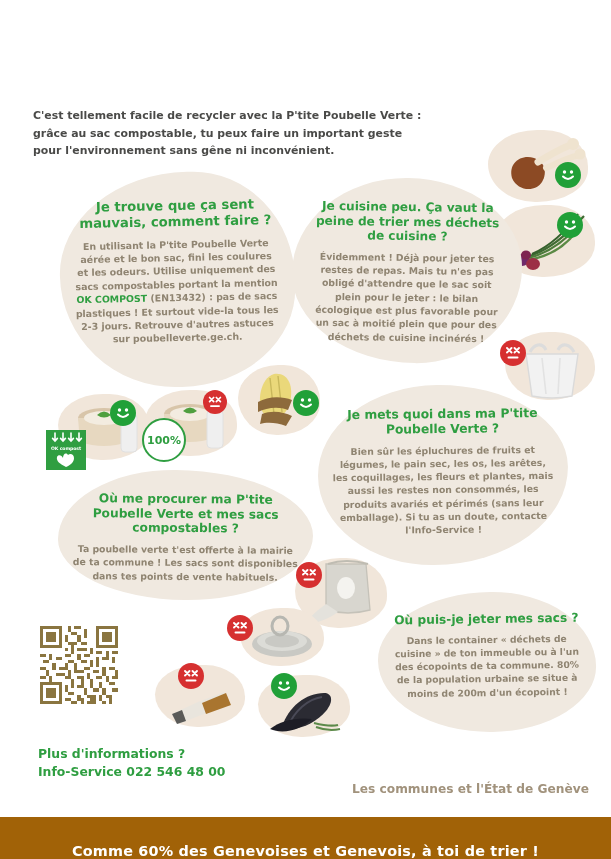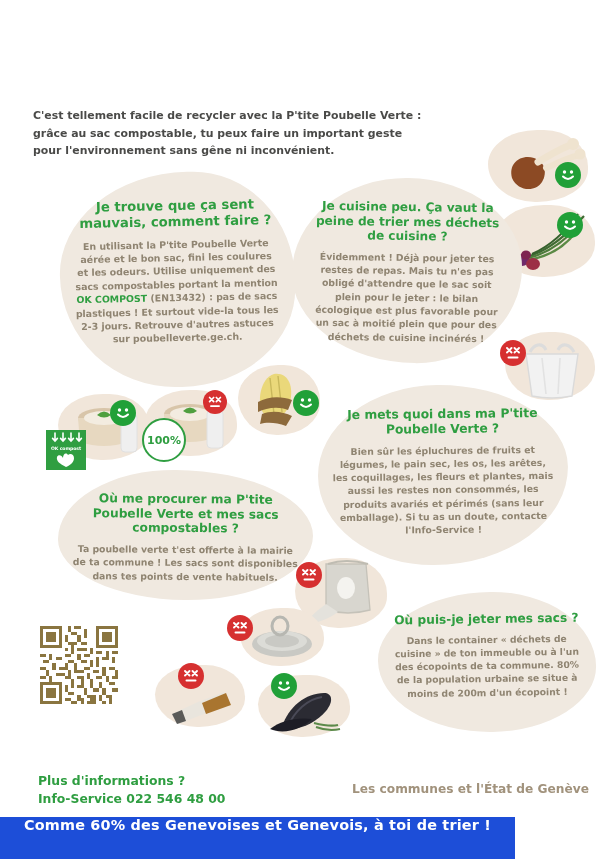--- a/index.html
+++ b/index.html
@@ -135,34 +135,34 @@
     color:#2f9e41;font-weight:bold;
     display:flex;align-items:center;justify-content:center;
   }
   .seal .pct{font-size:11px;}
 
   
   #qr{position:absolute;left:40px;top:626px;width:78px;height:78px;}
 
   
   .contact{
-    position:absolute;left:38px;top:772px;
+    position:absolute;left:38px;top:745px;
     color:#2f9e41;font-weight:bold;
     font-size:12.4px;line-height:17.5px;
   }
   .auth{
     position:absolute;left:352px;top:782px;
     color:#a1927c;font-weight:bold;font-size:12.2px;
   }
 
   
   .band{
-    position:absolute;left:0;bottom:0;width:515px;height:42px;
-    background:#1d4ed8;
-    display:flex;align-items:flex-start;justify-content:center;
+    position:absolute;left:0;bottom:0;width:611px;height:42px;
+    background:#a16207;
+    display:flex;align-items:flex-end;justify-content:center;
   }
   .band span{
     color:#fff;font-weight:bold;font-size:14.4px;letter-spacing:.2px;
   }
 </style>
 </head>
 <body>
 
 <div class="page">
 

